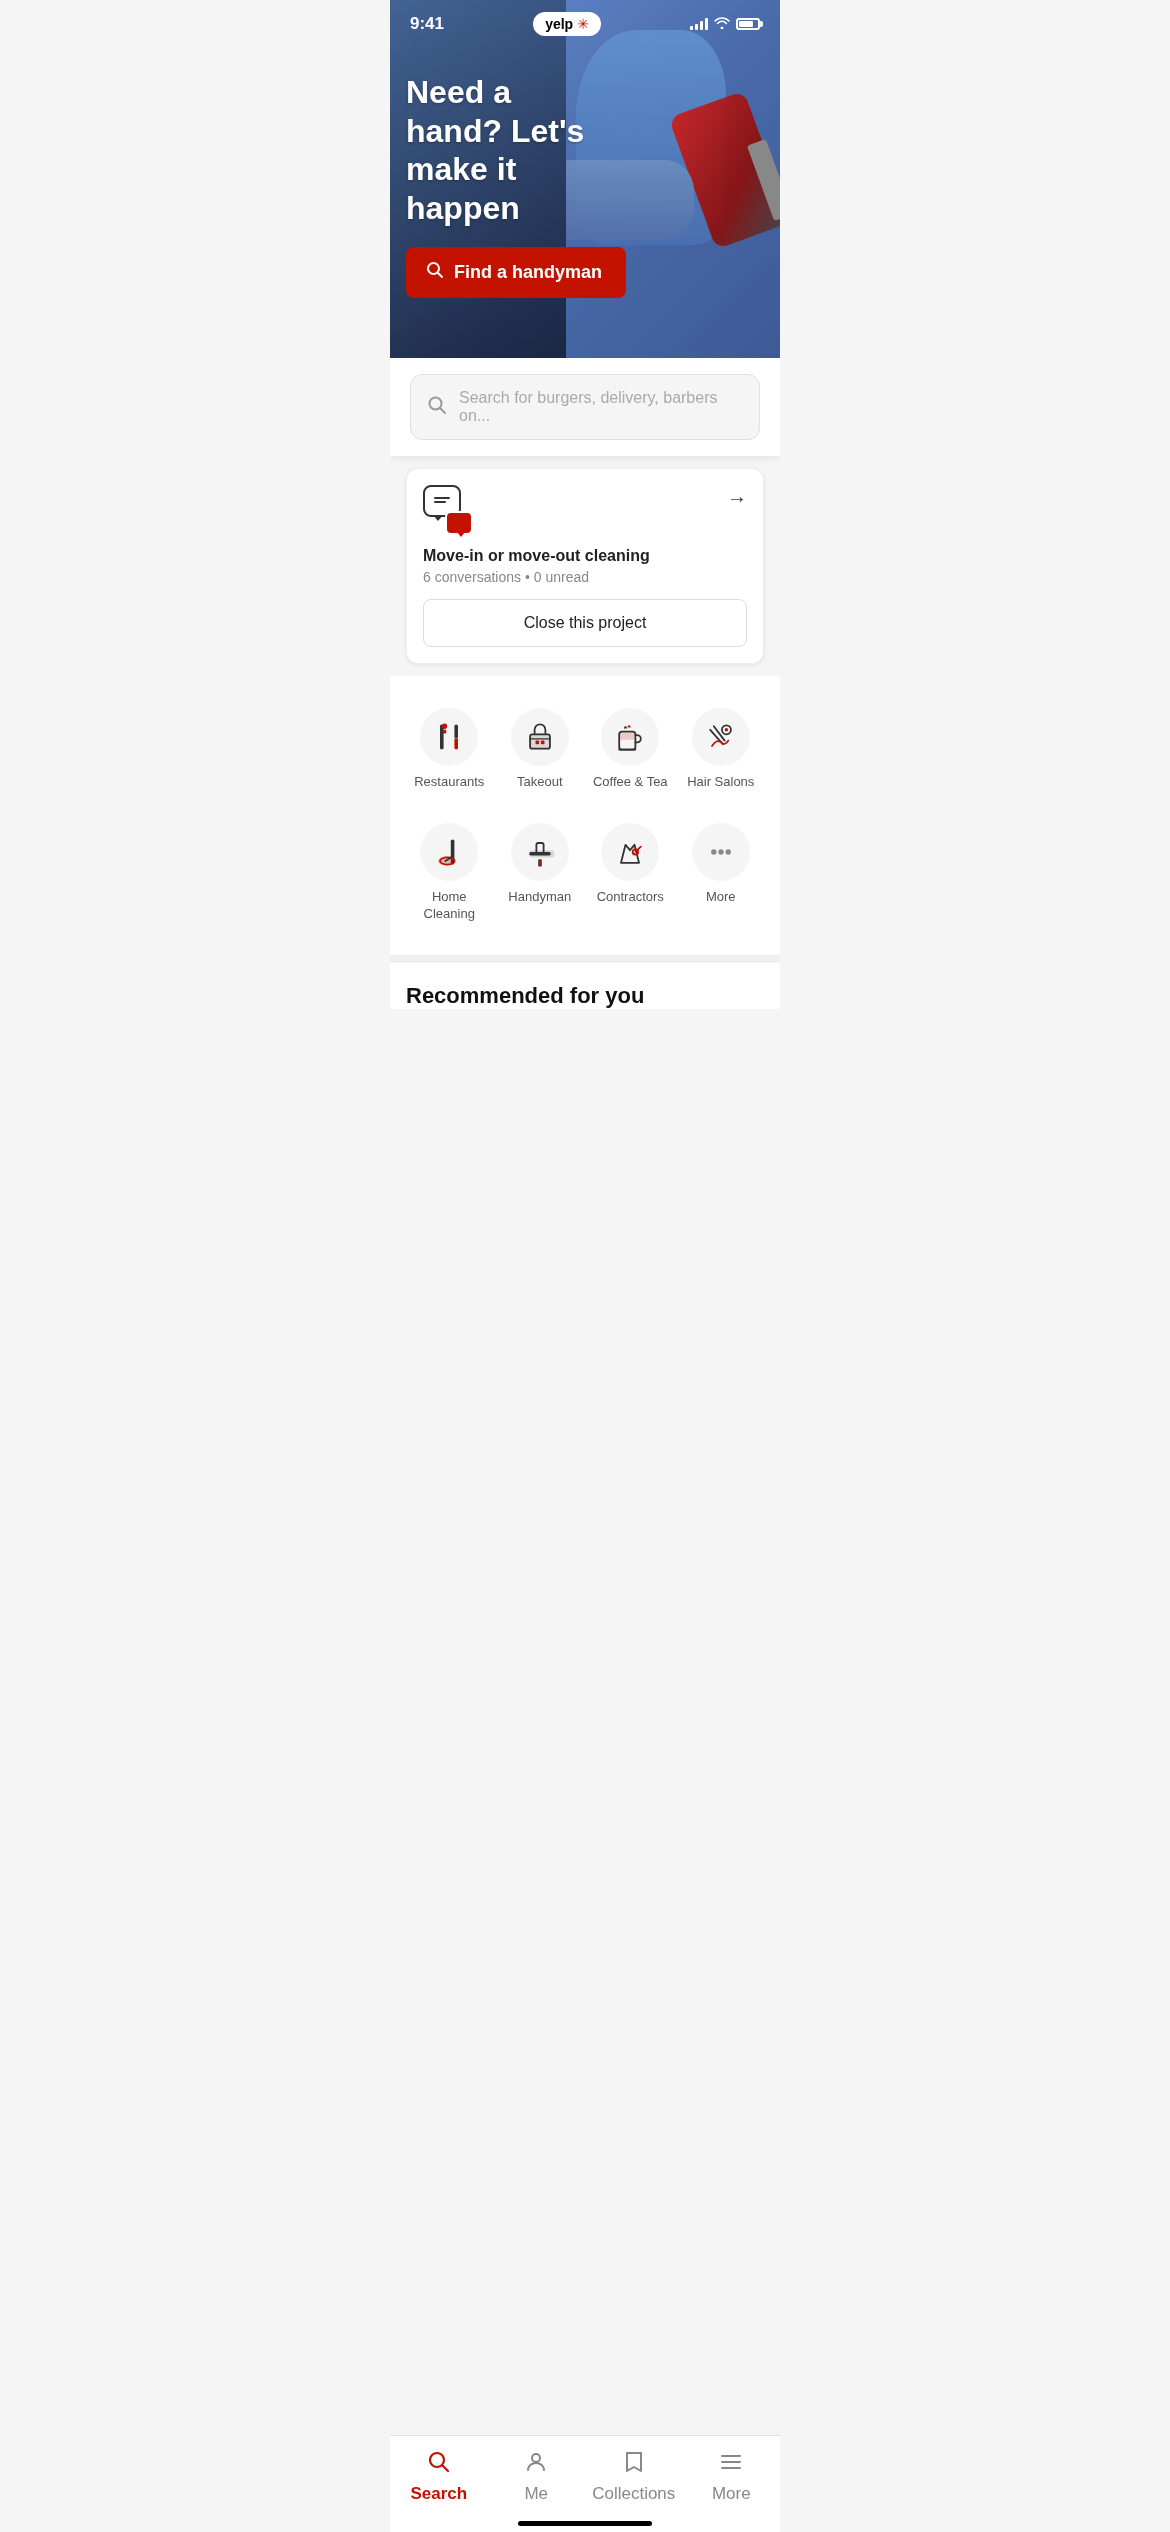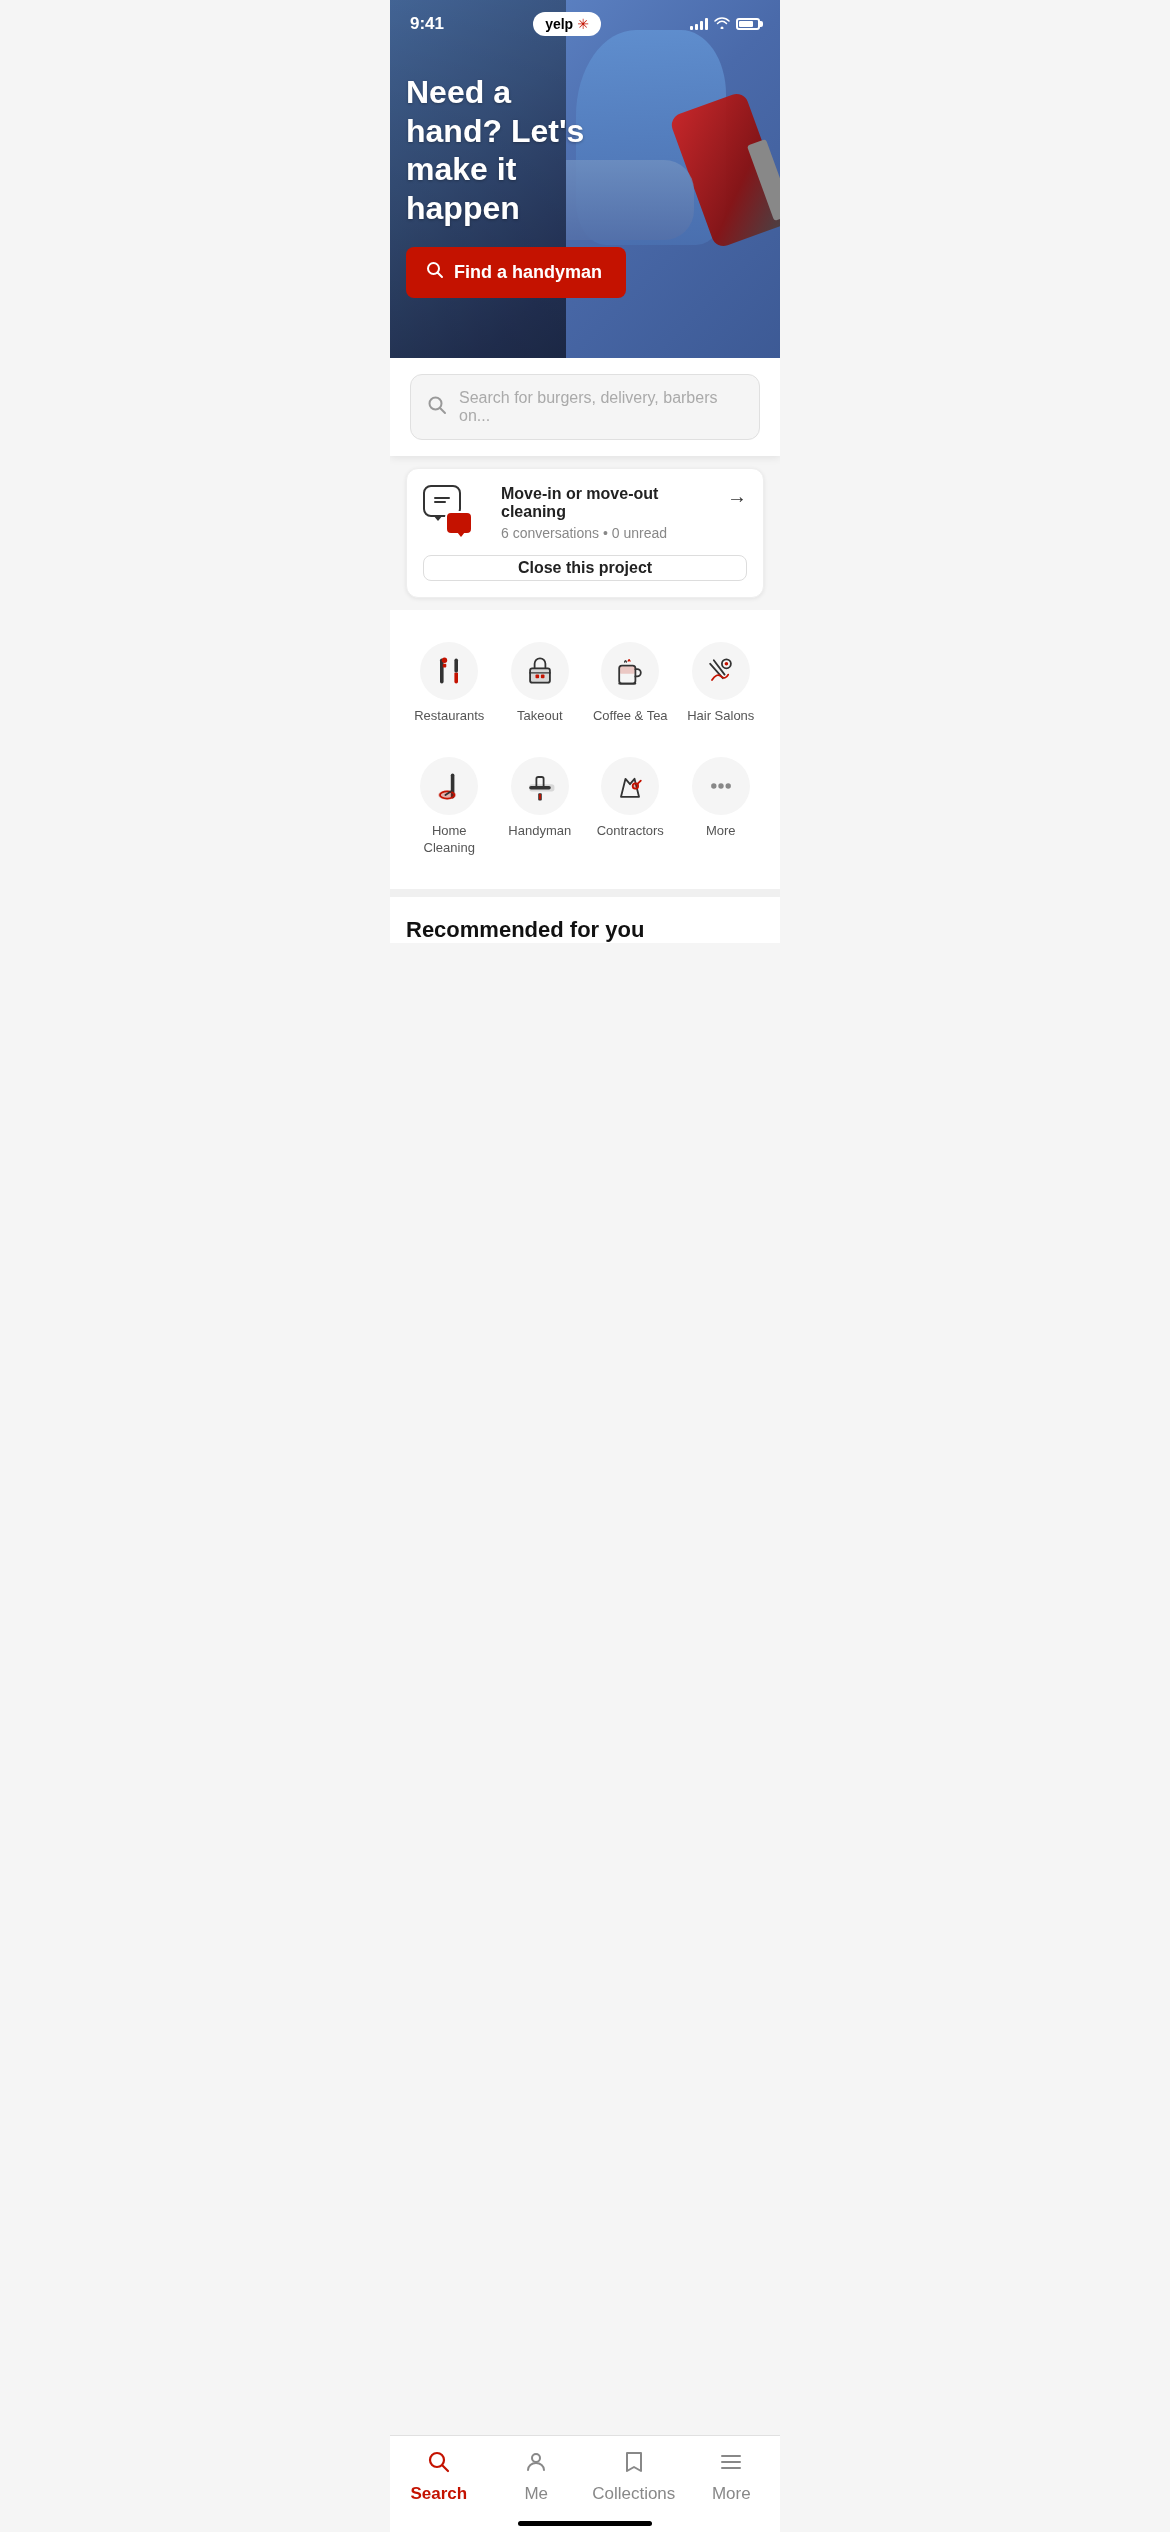--- a/index.html
+++ b/index.html
@@ -175,21 +175,22 @@
     }
     .project-header {
       display: flex;
       align-items: flex-start;
       justify-content: space-between;
       margin-bottom: 14px;
     }
     .project-info {
       display: flex;
       align-items: flex-start;
-      gap: 28px;
+      gap: 12px;
+      flex-direction: column;
     }
     .chat-icon-container {
       position: relative;
       width: 50px;
       height: 50px;
       flex-shrink: 0;
     }
     .chat-bubble-main {
       position: absolute;
       top: 0; left: 0;
@@ -247,23 +248,23 @@
     .arrow-icon {
       font-size: 20px;
       color: #333;
       font-weight: 300;
     }
     .close-project-btn {
       width: 100%;
       border: 1.5px solid #ddd;
       background: #fff;
       border-radius: 8px;
-      padding: 3px;
+      padding: 14px;
       font-size: 16px;
-      font-weight: 700;
+      font-weight: 400;
       color: #222;
       cursor: pointer;
       text-align: center;
     }
 
     
     .categories-section {
       background: #fff;
       margin: 12px 0 0;
       padding: 20px 16px;

